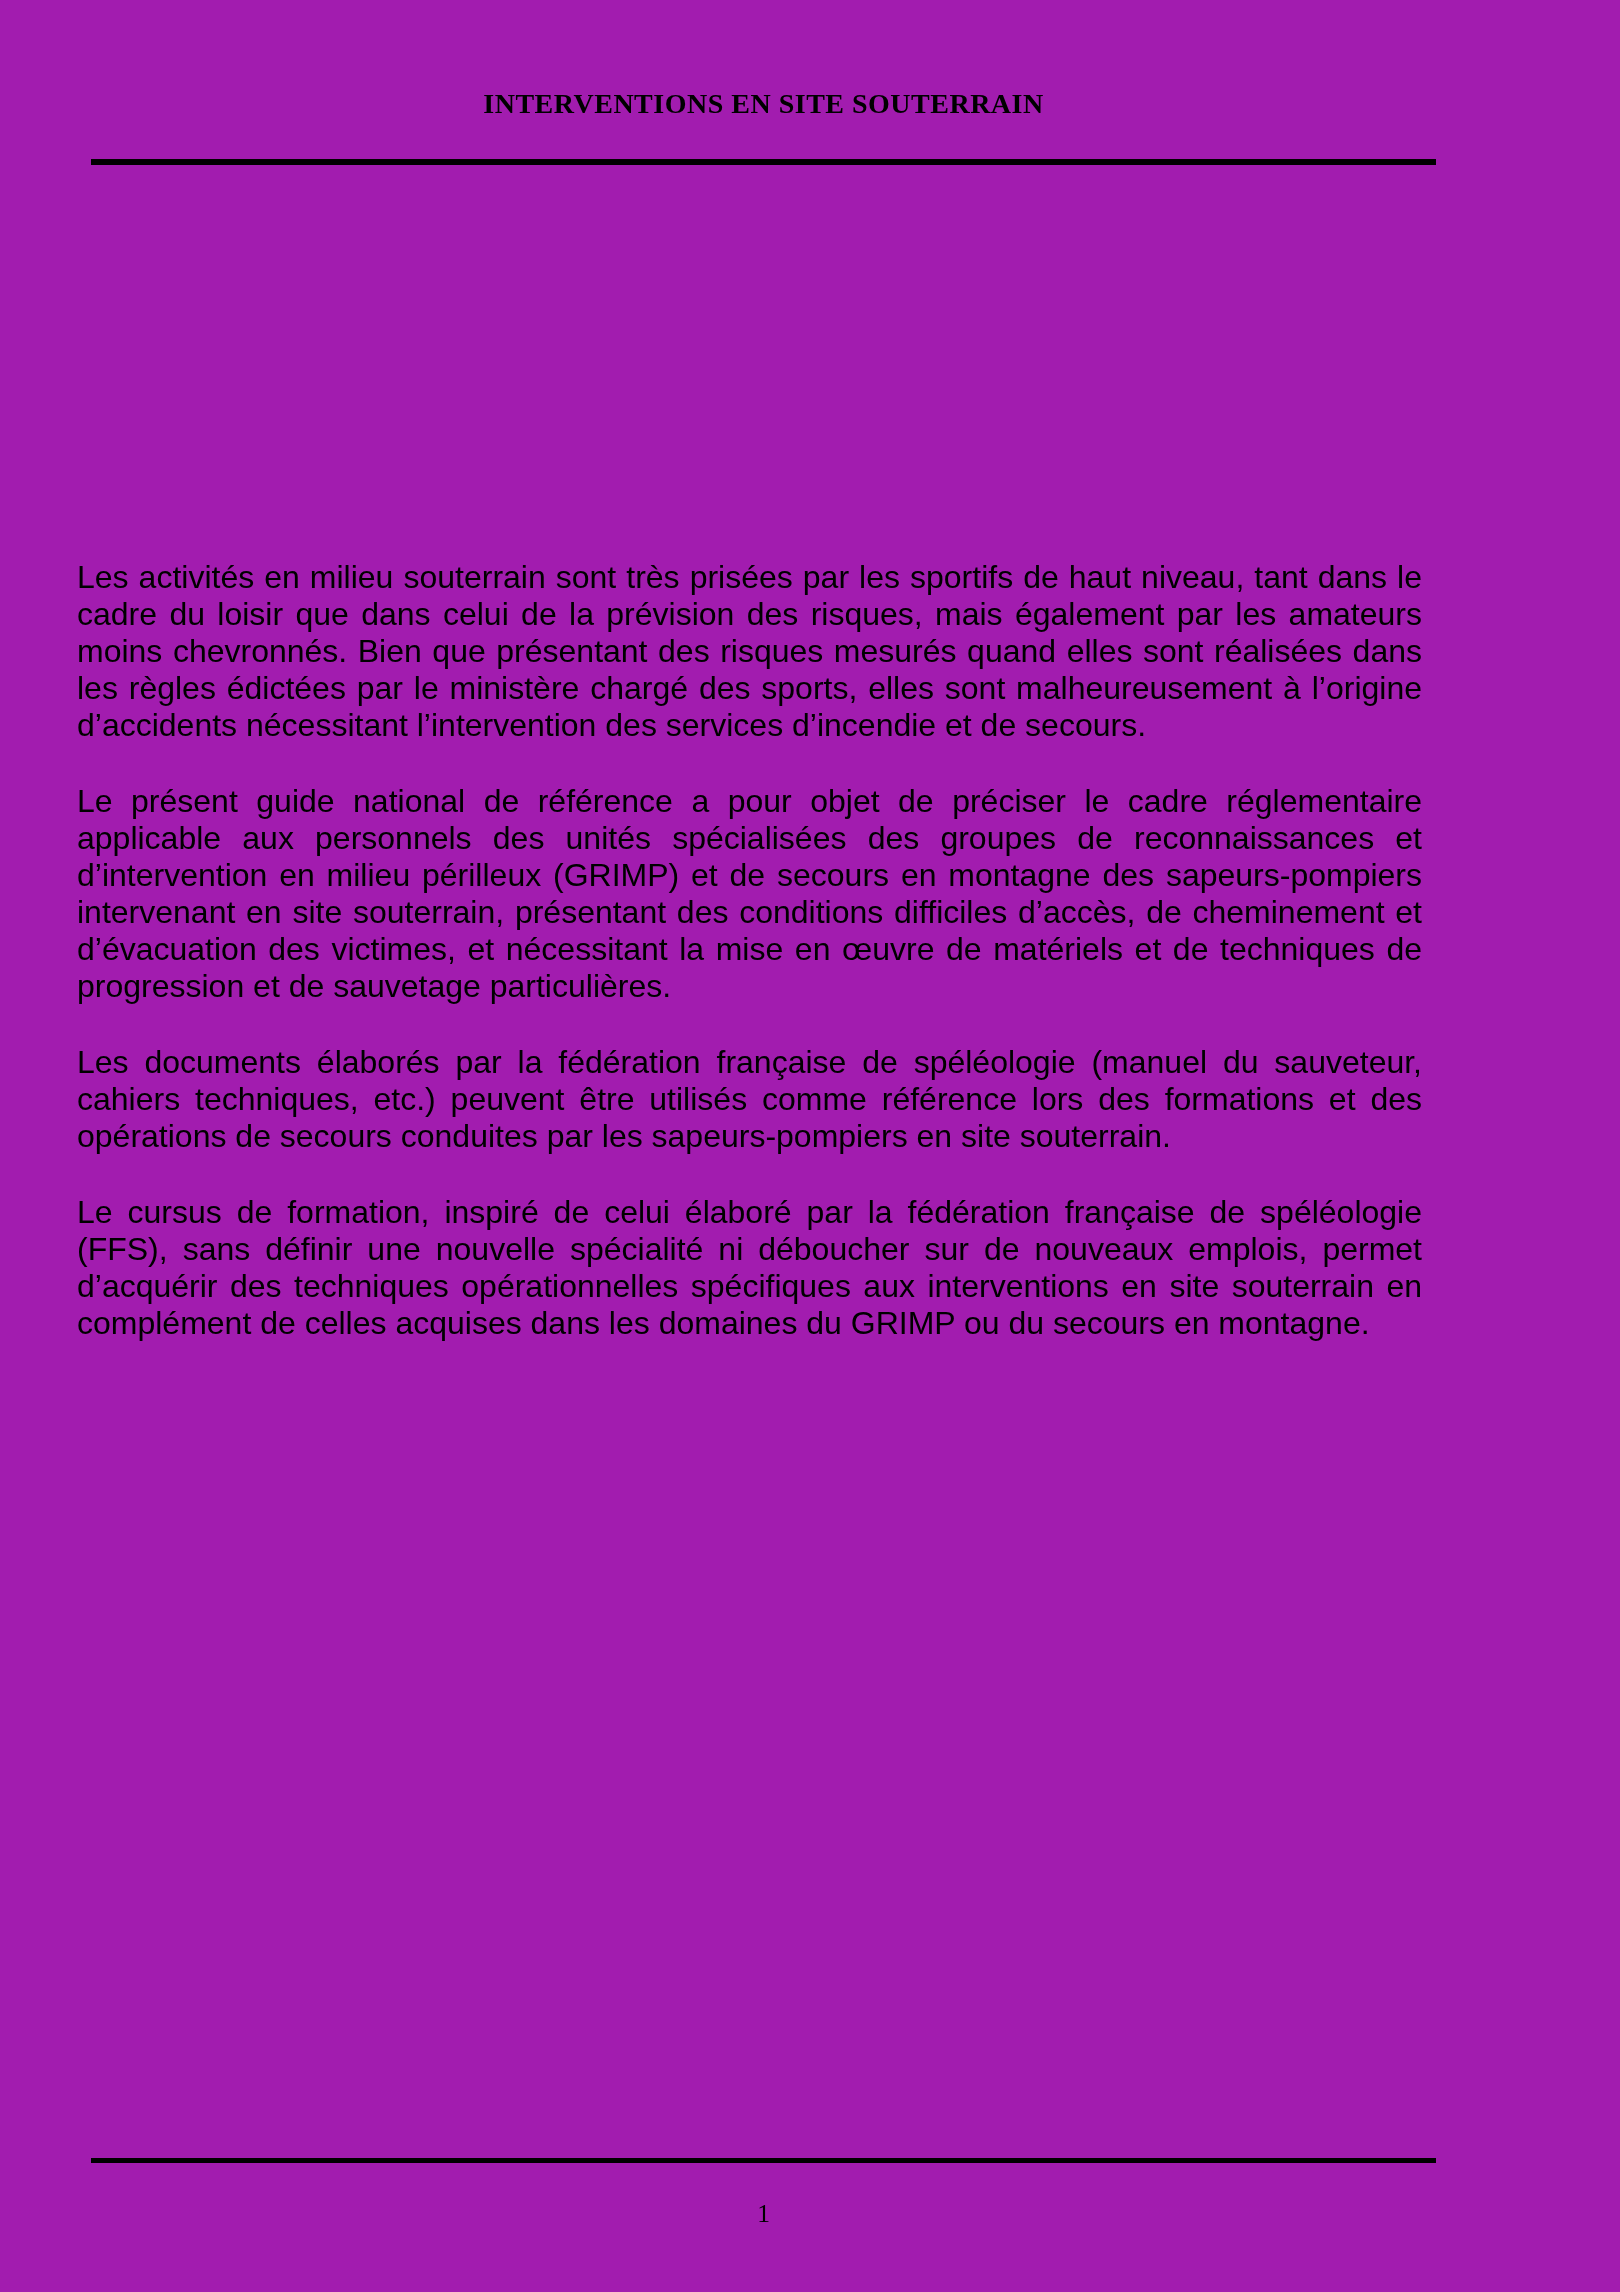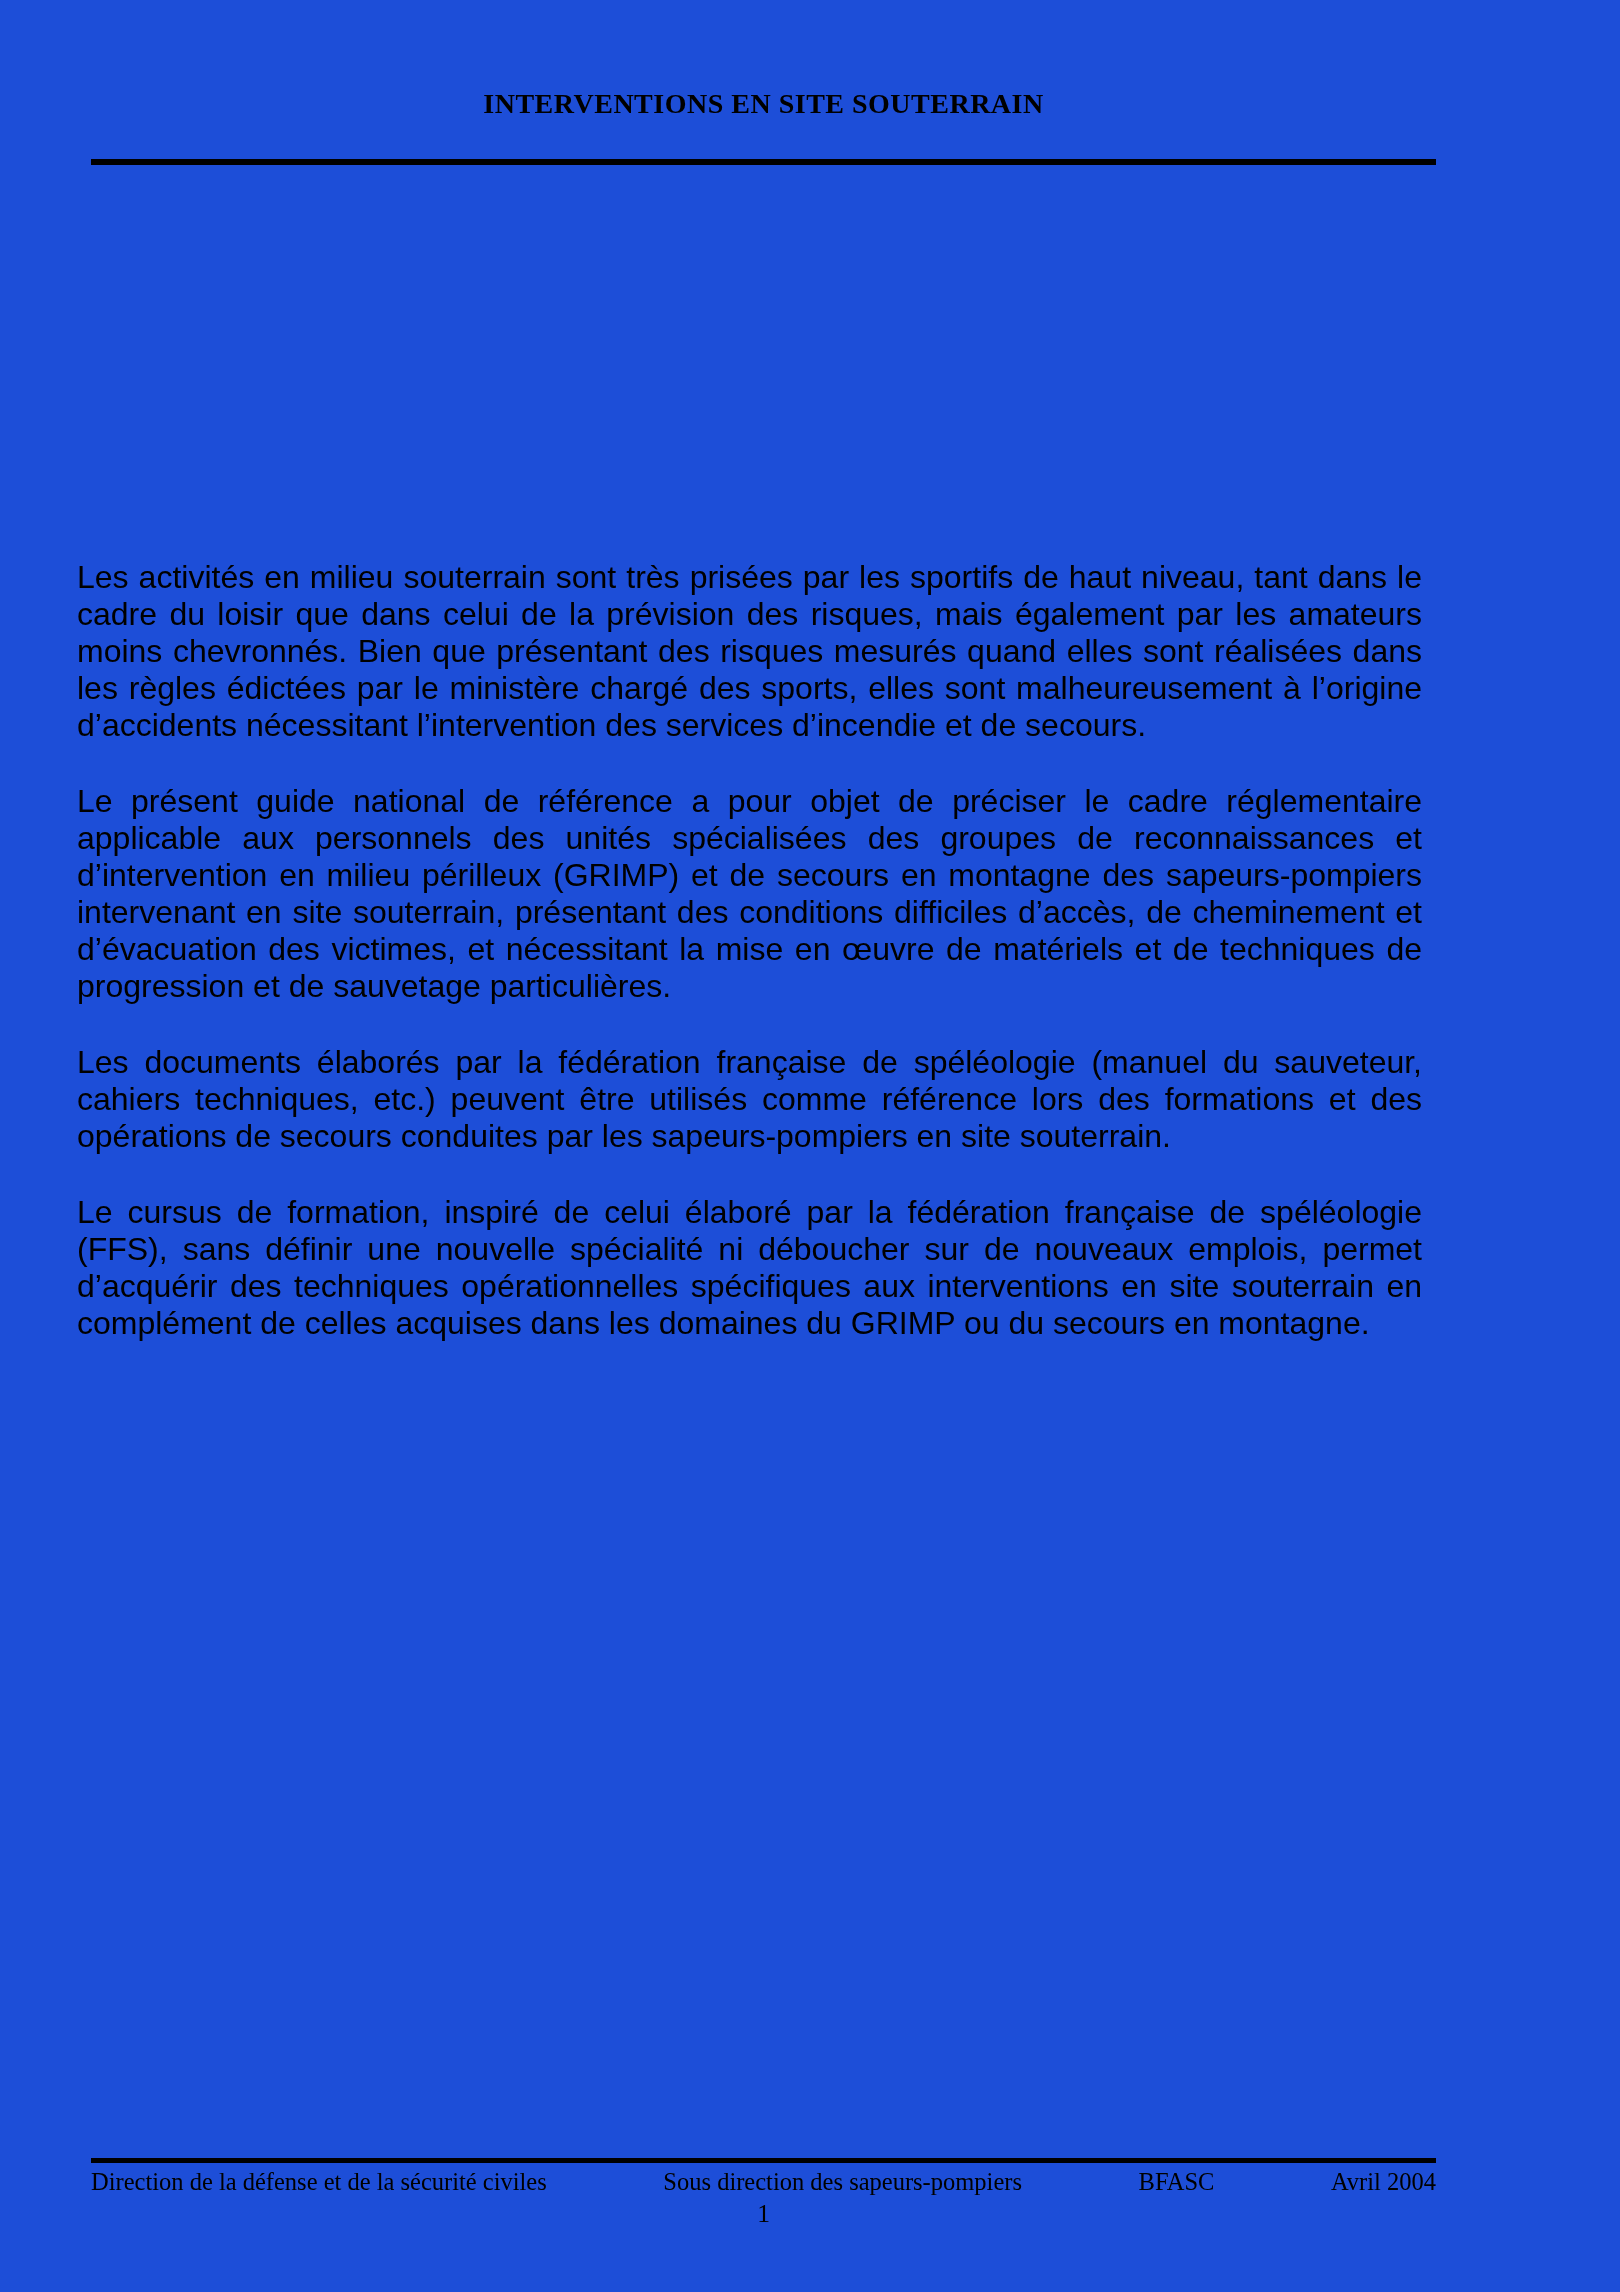--- a/index.html
+++ b/index.html
@@ -5,21 +5,21 @@
 <style>
   html, body {
     margin: 0;
     padding: 0;
     background: #ffffff;
   }
   .page {
     position: relative;
     width: 1620px;
     height: 2293px;
-    background: #1d4ed8;
+    background: #a21caf;
     color: #000000;
     font-family: "Liberation Sans", sans-serif;
     overflow: hidden;
   }
   .running-header {
     position: absolute;
     top: 88px;
     left: 91px;
     width: 1345px;
     text-align: center;
@@ -101,23 +101,17 @@
 
   <div class="body-text">
     <p>Les activités en milieu souterrain sont très prisées par les sportifs de haut niveau, tant dans le cadre du loisir que dans celui de la prévision des risques, mais également par les amateurs moins chevronnés. Bien que présentant des risques mesurés quand elles sont réalisées dans les règles édictées par le ministère chargé des sports, elles sont malheureusement à l’origine d’accidents nécessitant l’intervention des services d’incendie et de secours.</p>
     <p>Le présent guide national de référence a pour objet de préciser le cadre réglementaire applicable aux personnels des unités spécialisées des groupes de reconnaissances et d’intervention en milieu périlleux (GRIMP) et de secours en montagne des sapeurs-pompiers intervenant en site souterrain, présentant des conditions difficiles d’accès, de cheminement et d’évacuation des victimes, et nécessitant la mise en œuvre de matériels et de techniques de progression et de sauvetage particulières.</p>
     <p>Les documents élaborés par la fédération française de spéléologie (manuel du sauveteur, cahiers techniques, etc.) peuvent être utilisés comme référence lors des formations et des opérations de secours conduites par les sapeurs-pompiers en site souterrain.</p>
     <p>Le cursus de formation, inspiré de celui élaboré par la fédération française de spéléologie (FFS), sans définir une nouvelle spécialité ni déboucher sur de nouveaux emplois, permet d’acquérir des techniques opérationnelles spécifiques aux interventions en site souterrain en complément de celles acquises dans les domaines du GRIMP ou du secours en montagne.</p>
   </div>
 
   <div class="footer-rule"></div>
 
-  <div class="footer-row">
-    <span>Direction de la défense et de la sécurité civiles</span>
-    <span>Sous direction des sapeurs-pompiers</span>
-    <span>BFASC</span>
-    <span>Avril 2004</span>
-  </div>
 
   <div class="page-number">1</div>
 
 </div>
 
 
 </body></html>

